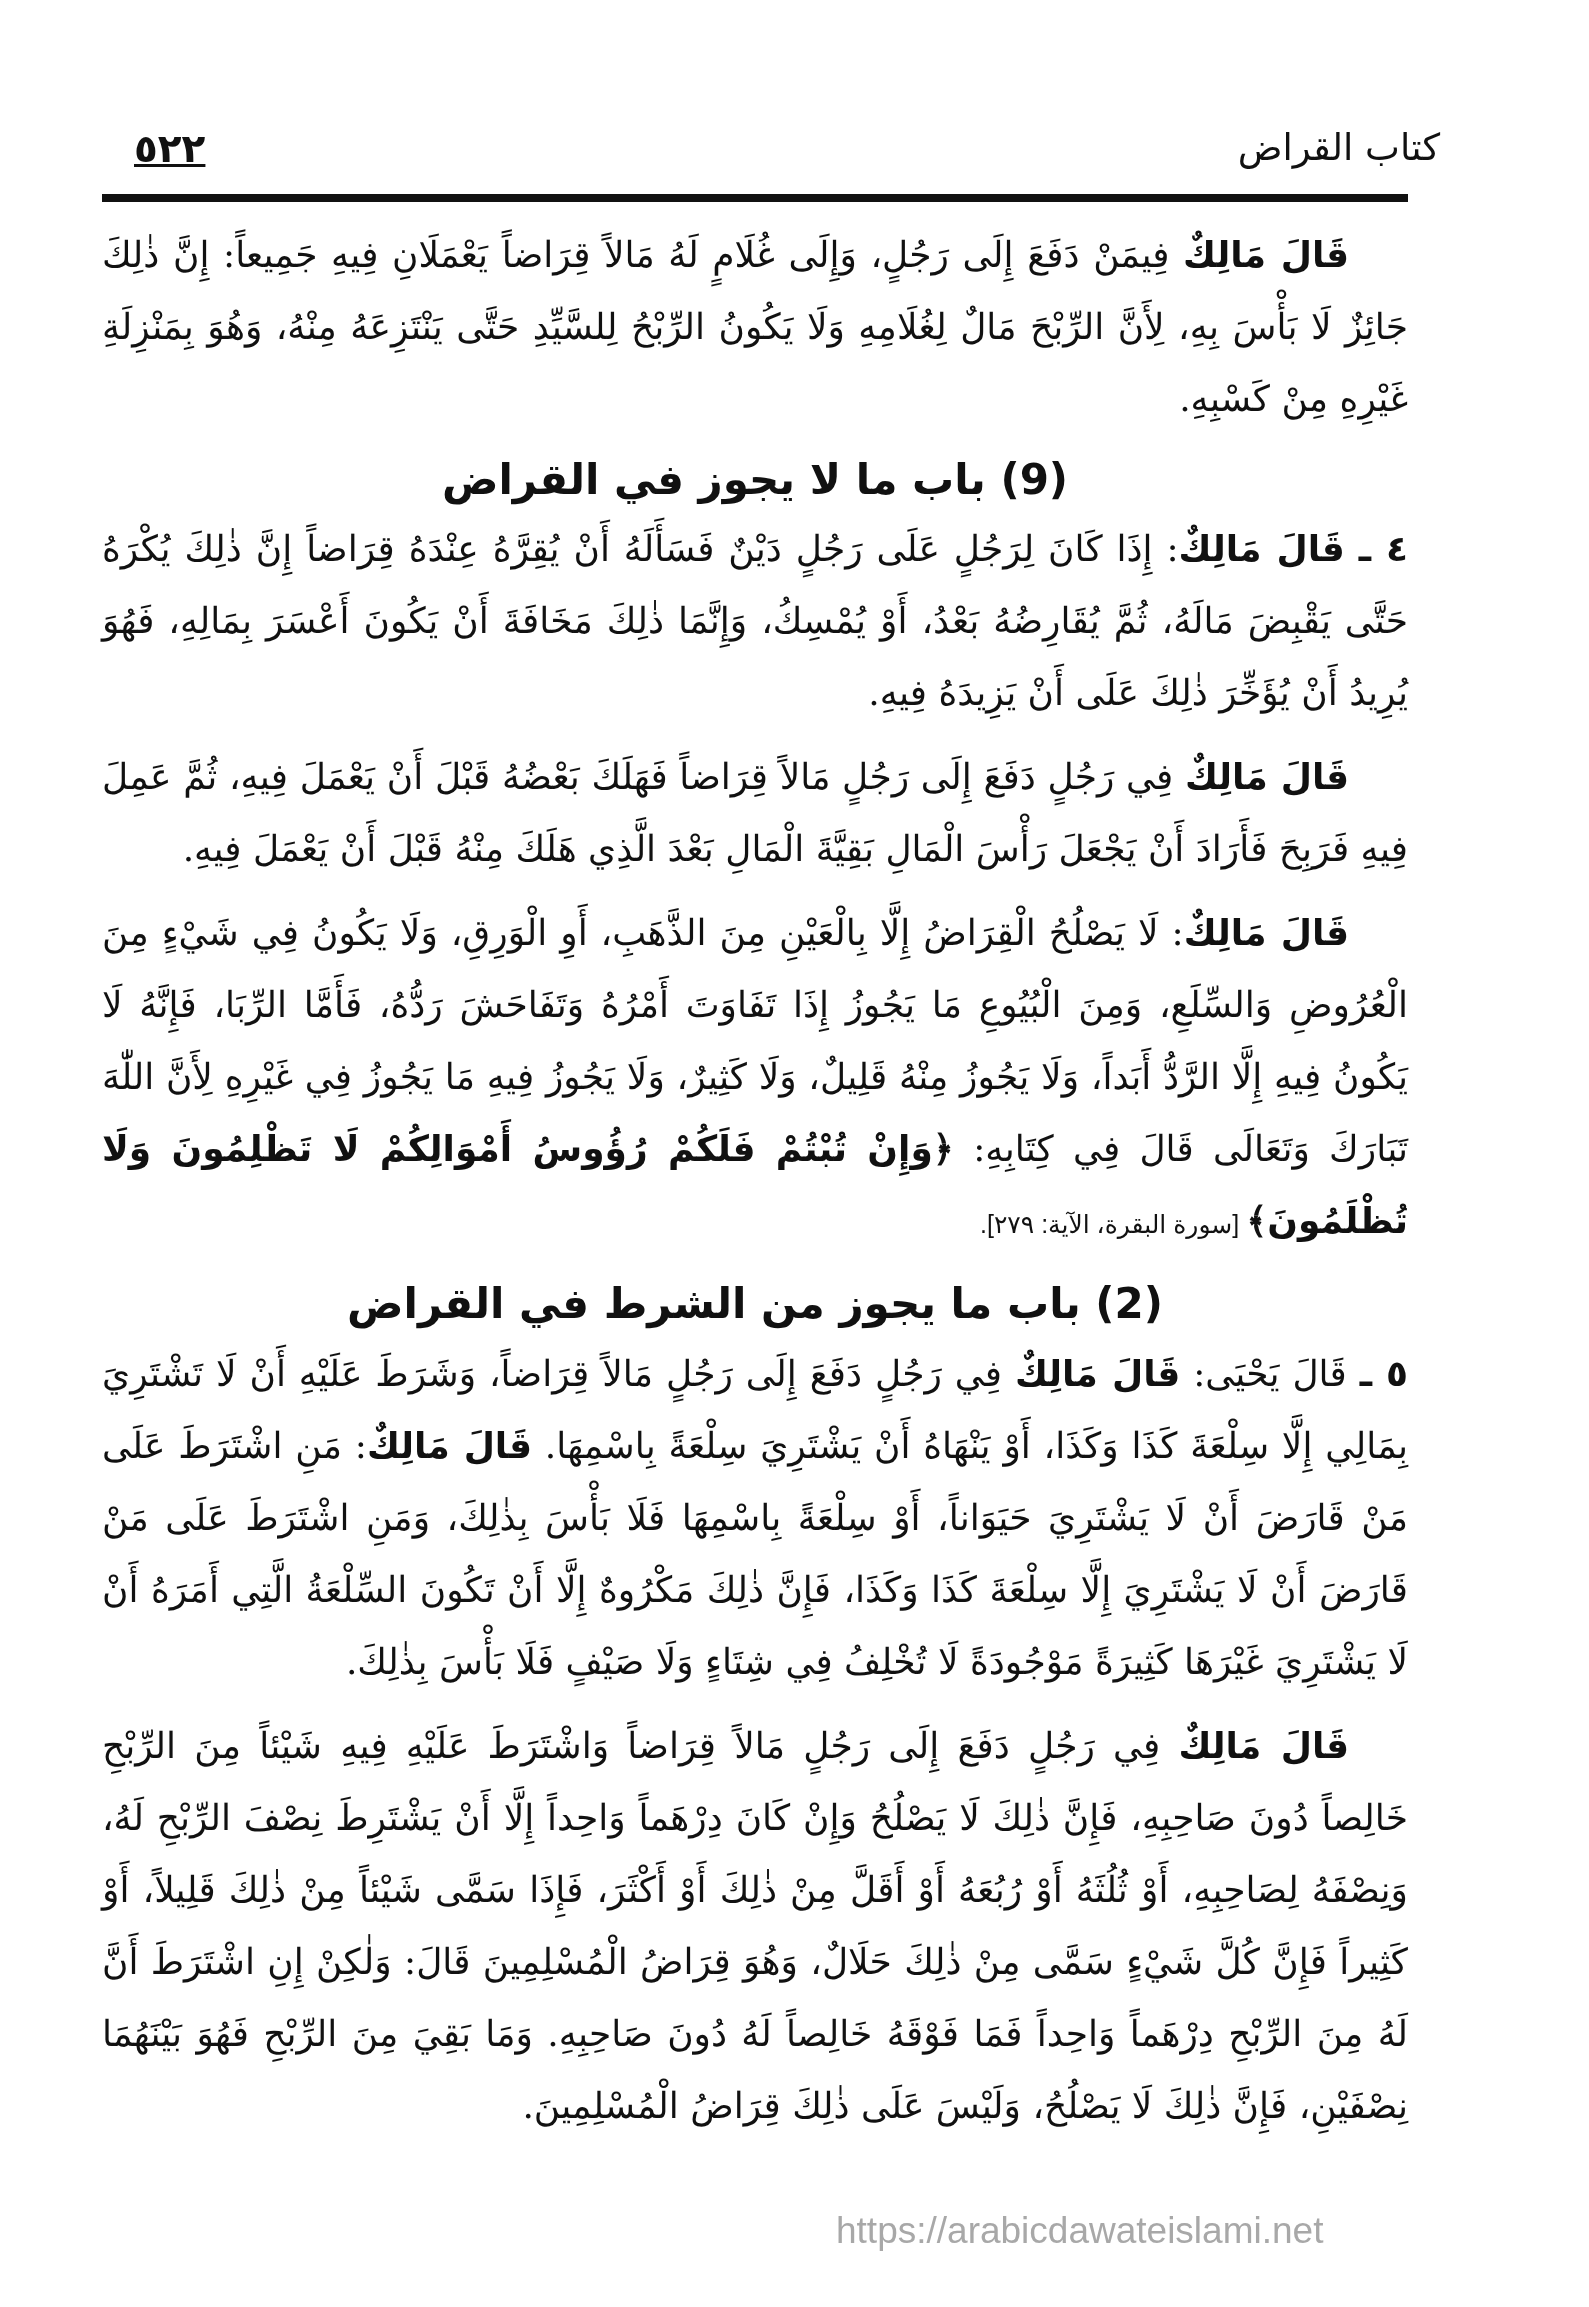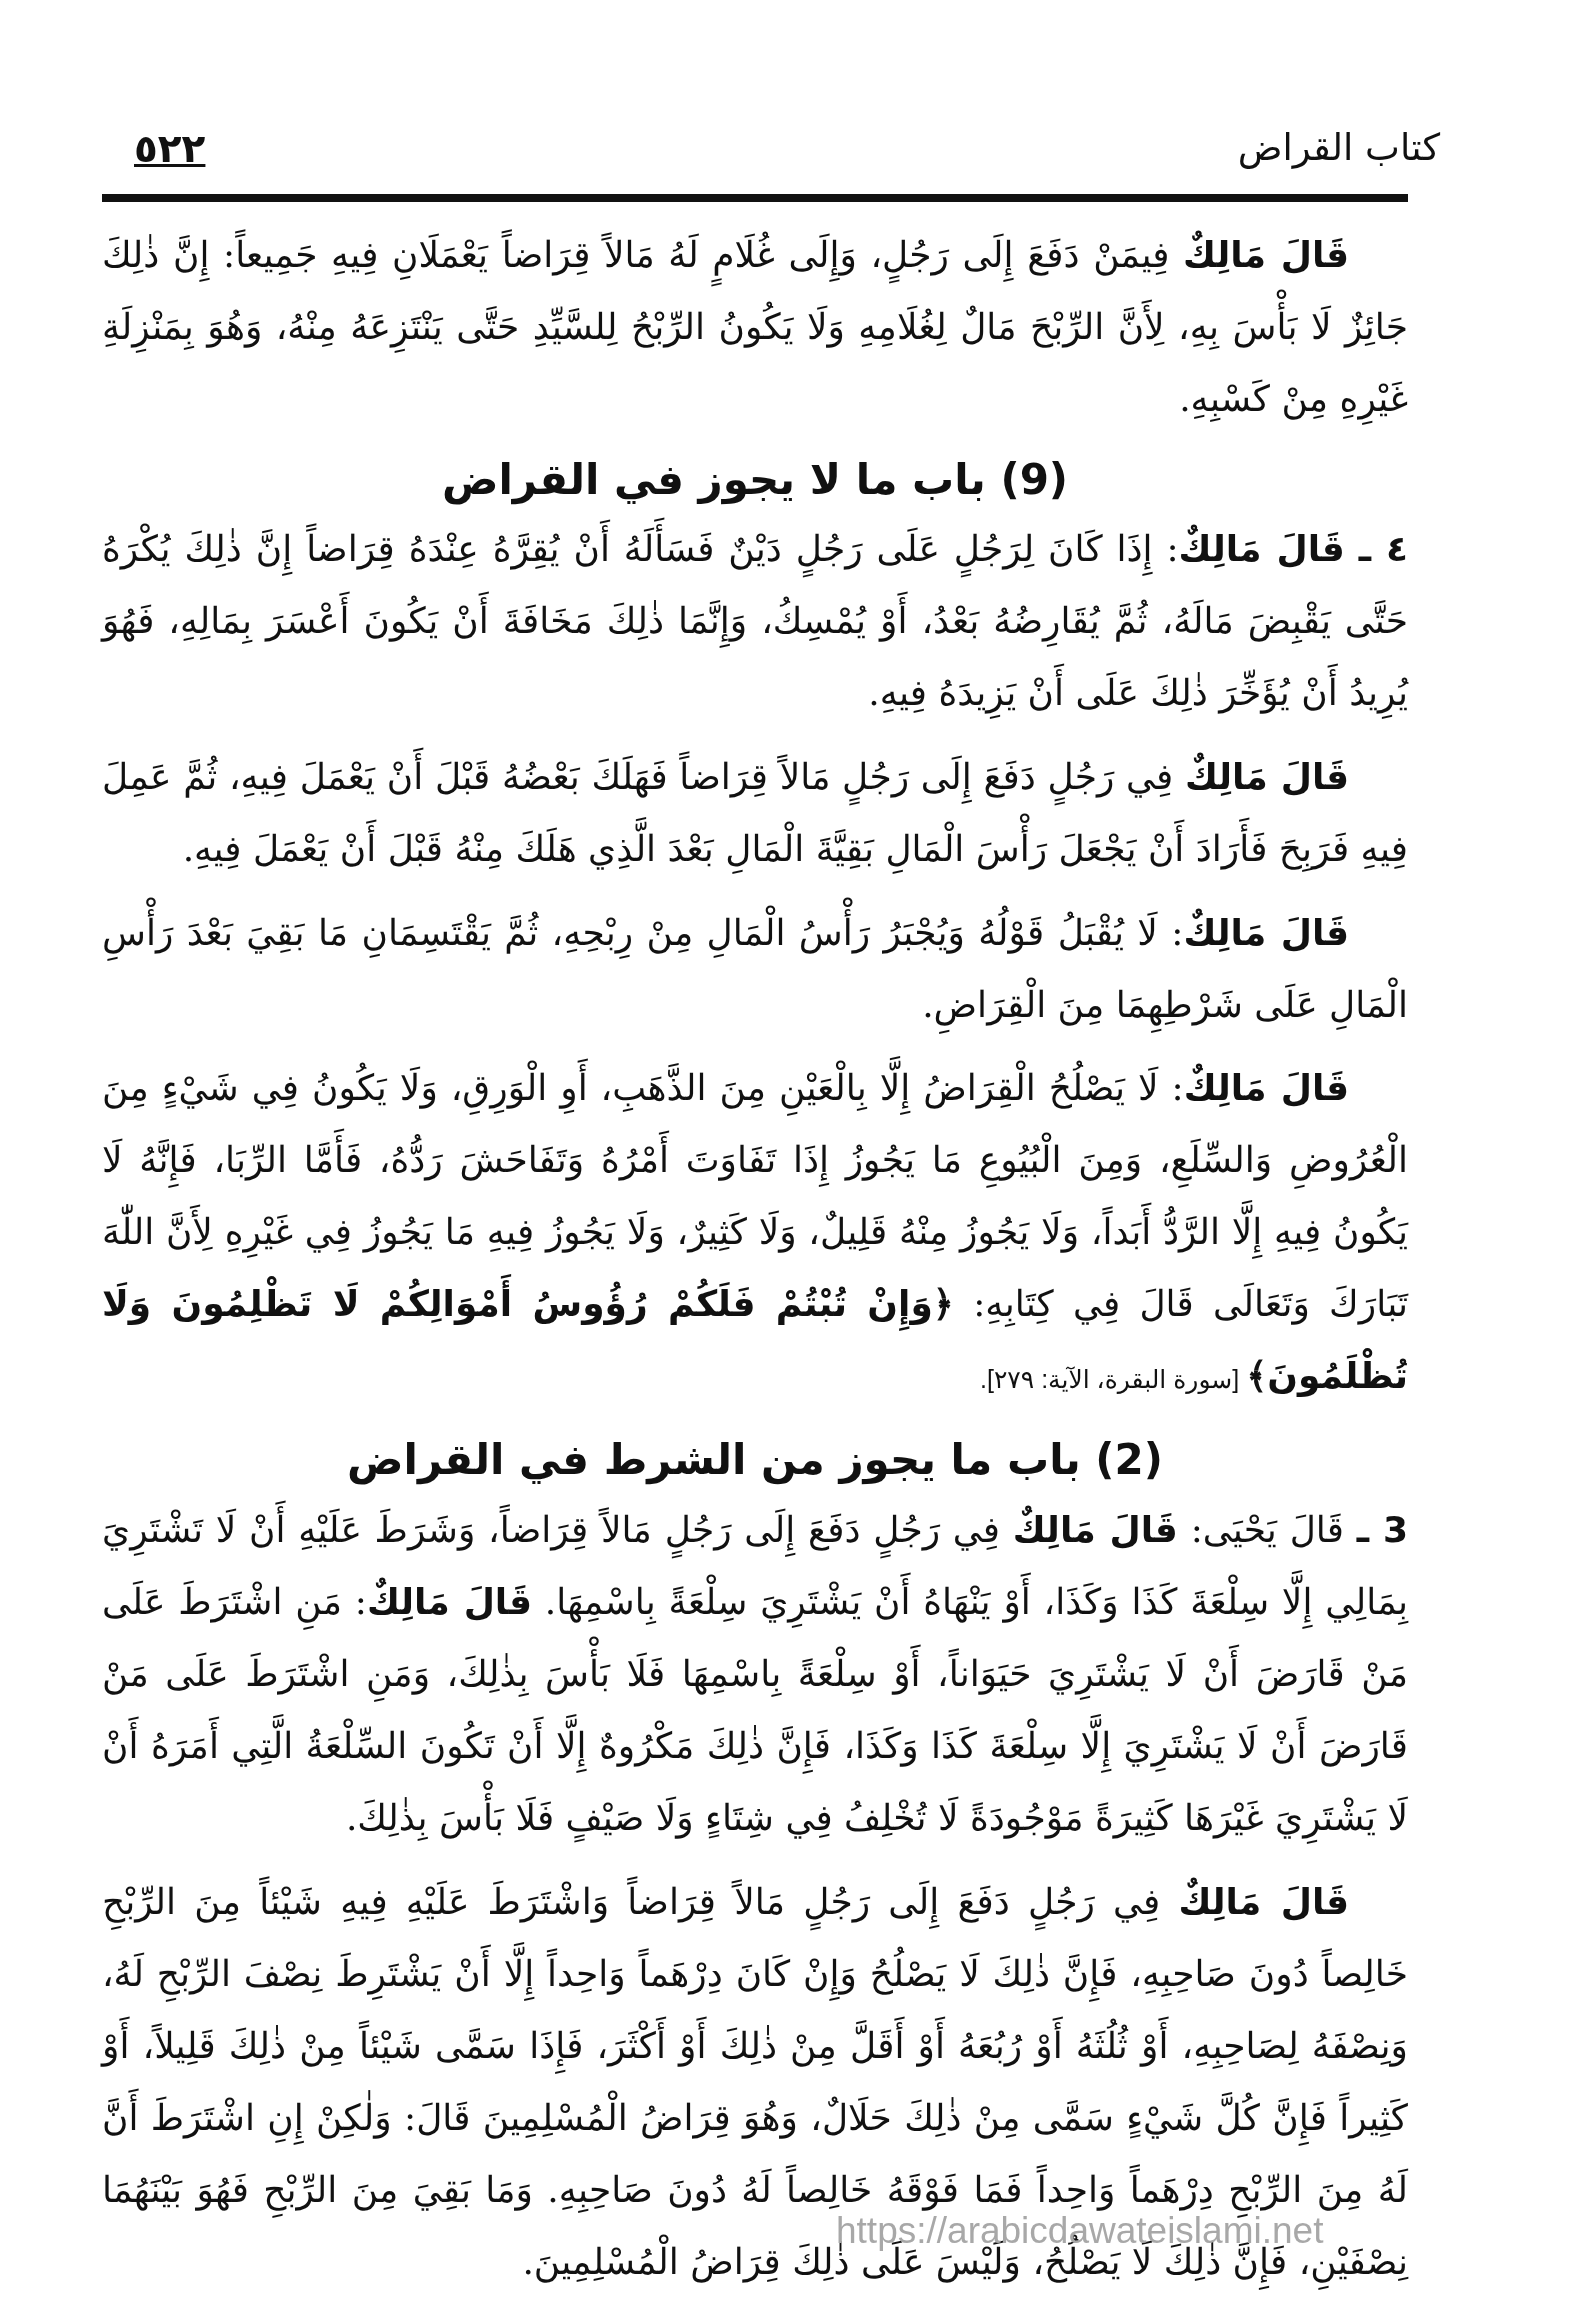--- a/index.html
+++ b/index.html
@@ -45,32 +45,29 @@
 
     <p class="para">
       <span class="bold">٤ ـ</span>
       <span class="bold">قَالَ مَالِكٌ</span><span>: إِذَا كَانَ لِرَجُلٍ عَلَى رَجُلٍ دَيْنٌ فَسَأَلَهُ أَنْ يُقِرَّهُ عِنْدَهُ قِرَاضاً إِنَّ ذٰلِكَ يُكْرَهُ حَتَّى يَقْبِضَ مَالَهُ، ثُمَّ يُقَارِضُهُ بَعْدُ، أَوْ يُمْسِكُ، وَإِنَّمَا ذٰلِكَ مَخَافَةَ أَنْ يَكُونَ أَعْسَرَ بِمَالِهِ، فَهُوَ يُرِيدُ أَنْ يُؤَخِّرَ ذٰلِكَ عَلَى أَنْ يَزِيدَهُ فِيهِ.</span>
     </p>
 
     <p class="para">
       <span class="indent"></span><span class="bold">قَالَ مَالِكٌ</span><span> فِي رَجُلٍ دَفَعَ إِلَى رَجُلٍ مَالاً قِرَاضاً فَهَلَكَ بَعْضُهُ قَبْلَ أَنْ يَعْمَلَ فِيهِ، ثُمَّ عَمِلَ فِيهِ فَرَبِحَ فَأَرَادَ أَنْ يَجْعَلَ رَأْسَ الْمَالِ بَقِيَّةَ الْمَالِ بَعْدَ الَّذِي هَلَكَ مِنْهُ قَبْلَ أَنْ يَعْمَلَ فِيهِ.</span>
     </p>
 
-    <p class="para">
-      <span class="indent"></span><span class="bold">قَالَ مَالِكٌ</span><span>: لَا يُقْبَلُ قَوْلُهُ وَيُجْبَرُ رَأْسُ الْمَالِ مِنْ رِبْحِهِ، ثُمَّ يَقْتَسِمَانِ مَا بَقِيَ بَعْدَ رَأْسِ الْمَالِ عَلَى شَرْطِهِمَا مِنَ الْقِرَاضِ.</span>
-    </p>
 
     <p class="para">
       <span class="indent"></span><span class="bold">قَالَ مَالِكٌ</span><span>: لَا يَصْلُحُ الْقِرَاضُ إِلَّا بِالْعَيْنِ مِنَ الذَّهَبِ، أَوِ الْوَرِقِ، وَلَا يَكُونُ فِي شَيْءٍ مِنَ الْعُرُوضِ وَالسِّلَعِ، وَمِنَ الْبُيُوعِ مَا يَجُوزُ إِذَا تَفَاوَتَ أَمْرُهُ وَتَفَاحَشَ رَدُّهُ، فَأَمَّا الرِّبَا، فَإِنَّهُ لَا يَكُونُ فِيهِ إِلَّا الرَّدُّ أَبَداً، وَلَا يَجُوزُ مِنْهُ قَلِيلٌ، وَلَا كَثِيرٌ، وَلَا يَجُوزُ فِيهِ مَا يَجُوزُ فِي غَيْرِهِ لِأَنَّ اللّٰهَ تَبَارَكَ وَتَعَالَى قَالَ فِي كِتَابِهِ: </span><span class="quran">﴿وَإِنْ تُبْتُمْ فَلَكُمْ رُؤُوسُ أَمْوَالِكُمْ لَا تَظْلِمُونَ وَلَا تُظْلَمُونَ﴾</span><span class="ref"> [سورة البقرة، الآية: ٢٧٩].</span>
     </p>
 
     <h2 class="chapter">(2) باب ما يجوز من الشرط في القراض</h2>
 
     <p class="para">
-      <span class="bold">3 ـ</span>
+      <span class="bold">٥ ـ</span>
       <span>قَالَ يَحْيَى: </span><span class="bold">قَالَ مَالِكٌ</span><span> فِي رَجُلٍ دَفَعَ إِلَى رَجُلٍ مَالاً قِرَاضاً، وَشَرَطَ عَلَيْهِ أَنْ لَا تَشْتَرِيَ بِمَالِي إِلَّا سِلْعَةَ كَذَا وَكَذَا، أَوْ يَنْهَاهُ أَنْ يَشْتَرِيَ سِلْعَةً بِاسْمِهَا. </span><span class="bold">قَالَ مَالِكٌ</span><span>: مَنِ اشْتَرَطَ عَلَى مَنْ قَارَضَ أَنْ لَا يَشْتَرِيَ حَيَوَاناً، أَوْ سِلْعَةً بِاسْمِهَا فَلَا بَأْسَ بِذٰلِكَ، وَمَنِ اشْتَرَطَ عَلَى مَنْ قَارَضَ أَنْ لَا يَشْتَرِيَ إِلَّا سِلْعَةَ كَذَا وَكَذَا، فَإِنَّ ذٰلِكَ مَكْرُوهٌ إِلَّا أَنْ تَكُونَ السِّلْعَةُ الَّتِي أَمَرَهُ أَنْ لَا يَشْتَرِيَ غَيْرَهَا كَثِيرَةً مَوْجُودَةً لَا تُخْلِفُ فِي شِتَاءٍ وَلَا صَيْفٍ فَلَا بَأْسَ بِذٰلِكَ.</span>
     </p>
 
     <p class="para">
       <span class="indent"></span><span class="bold">قَالَ مَالِكٌ</span><span> فِي رَجُلٍ دَفَعَ إِلَى رَجُلٍ مَالاً قِرَاضاً وَاشْتَرَطَ عَلَيْهِ فِيهِ شَيْئاً مِنَ الرِّبْحِ خَالِصاً دُونَ صَاحِبِهِ، فَإِنَّ ذٰلِكَ لَا يَصْلُحُ وَإِنْ كَانَ دِرْهَماً وَاحِداً إِلَّا أَنْ يَشْتَرِطَ نِصْفَ الرِّبْحِ لَهُ، وَنِصْفَهُ لِصَاحِبِهِ، أَوْ ثُلُثَهُ أَوْ رُبُعَهُ أَوْ أَقَلَّ مِنْ ذٰلِكَ أَوْ أَكْثَرَ، فَإِذَا سَمَّى شَيْئاً مِنْ ذٰلِكَ قَلِيلاً، أَوْ كَثِيراً فَإِنَّ كُلَّ شَيْءٍ سَمَّى مِنْ ذٰلِكَ حَلَالٌ، وَهُوَ قِرَاضُ الْمُسْلِمِينَ قَالَ: وَلٰكِنْ إِنِ اشْتَرَطَ أَنَّ لَهُ مِنَ الرِّبْحِ دِرْهَماً وَاحِداً فَمَا فَوْقَهُ خَالِصاً لَهُ دُونَ صَاحِبِهِ. وَمَا بَقِيَ مِنَ الرِّبْحِ فَهُوَ بَيْنَهُمَا نِصْفَيْنِ، فَإِنَّ ذٰلِكَ لَا يَصْلُحُ، وَلَيْسَ عَلَى ذٰلِكَ قِرَاضُ الْمُسْلِمِينَ.</span>
     </p>
 
   </div>
 
   <div class="watermark">https://arabicdawateislami.net</div>

